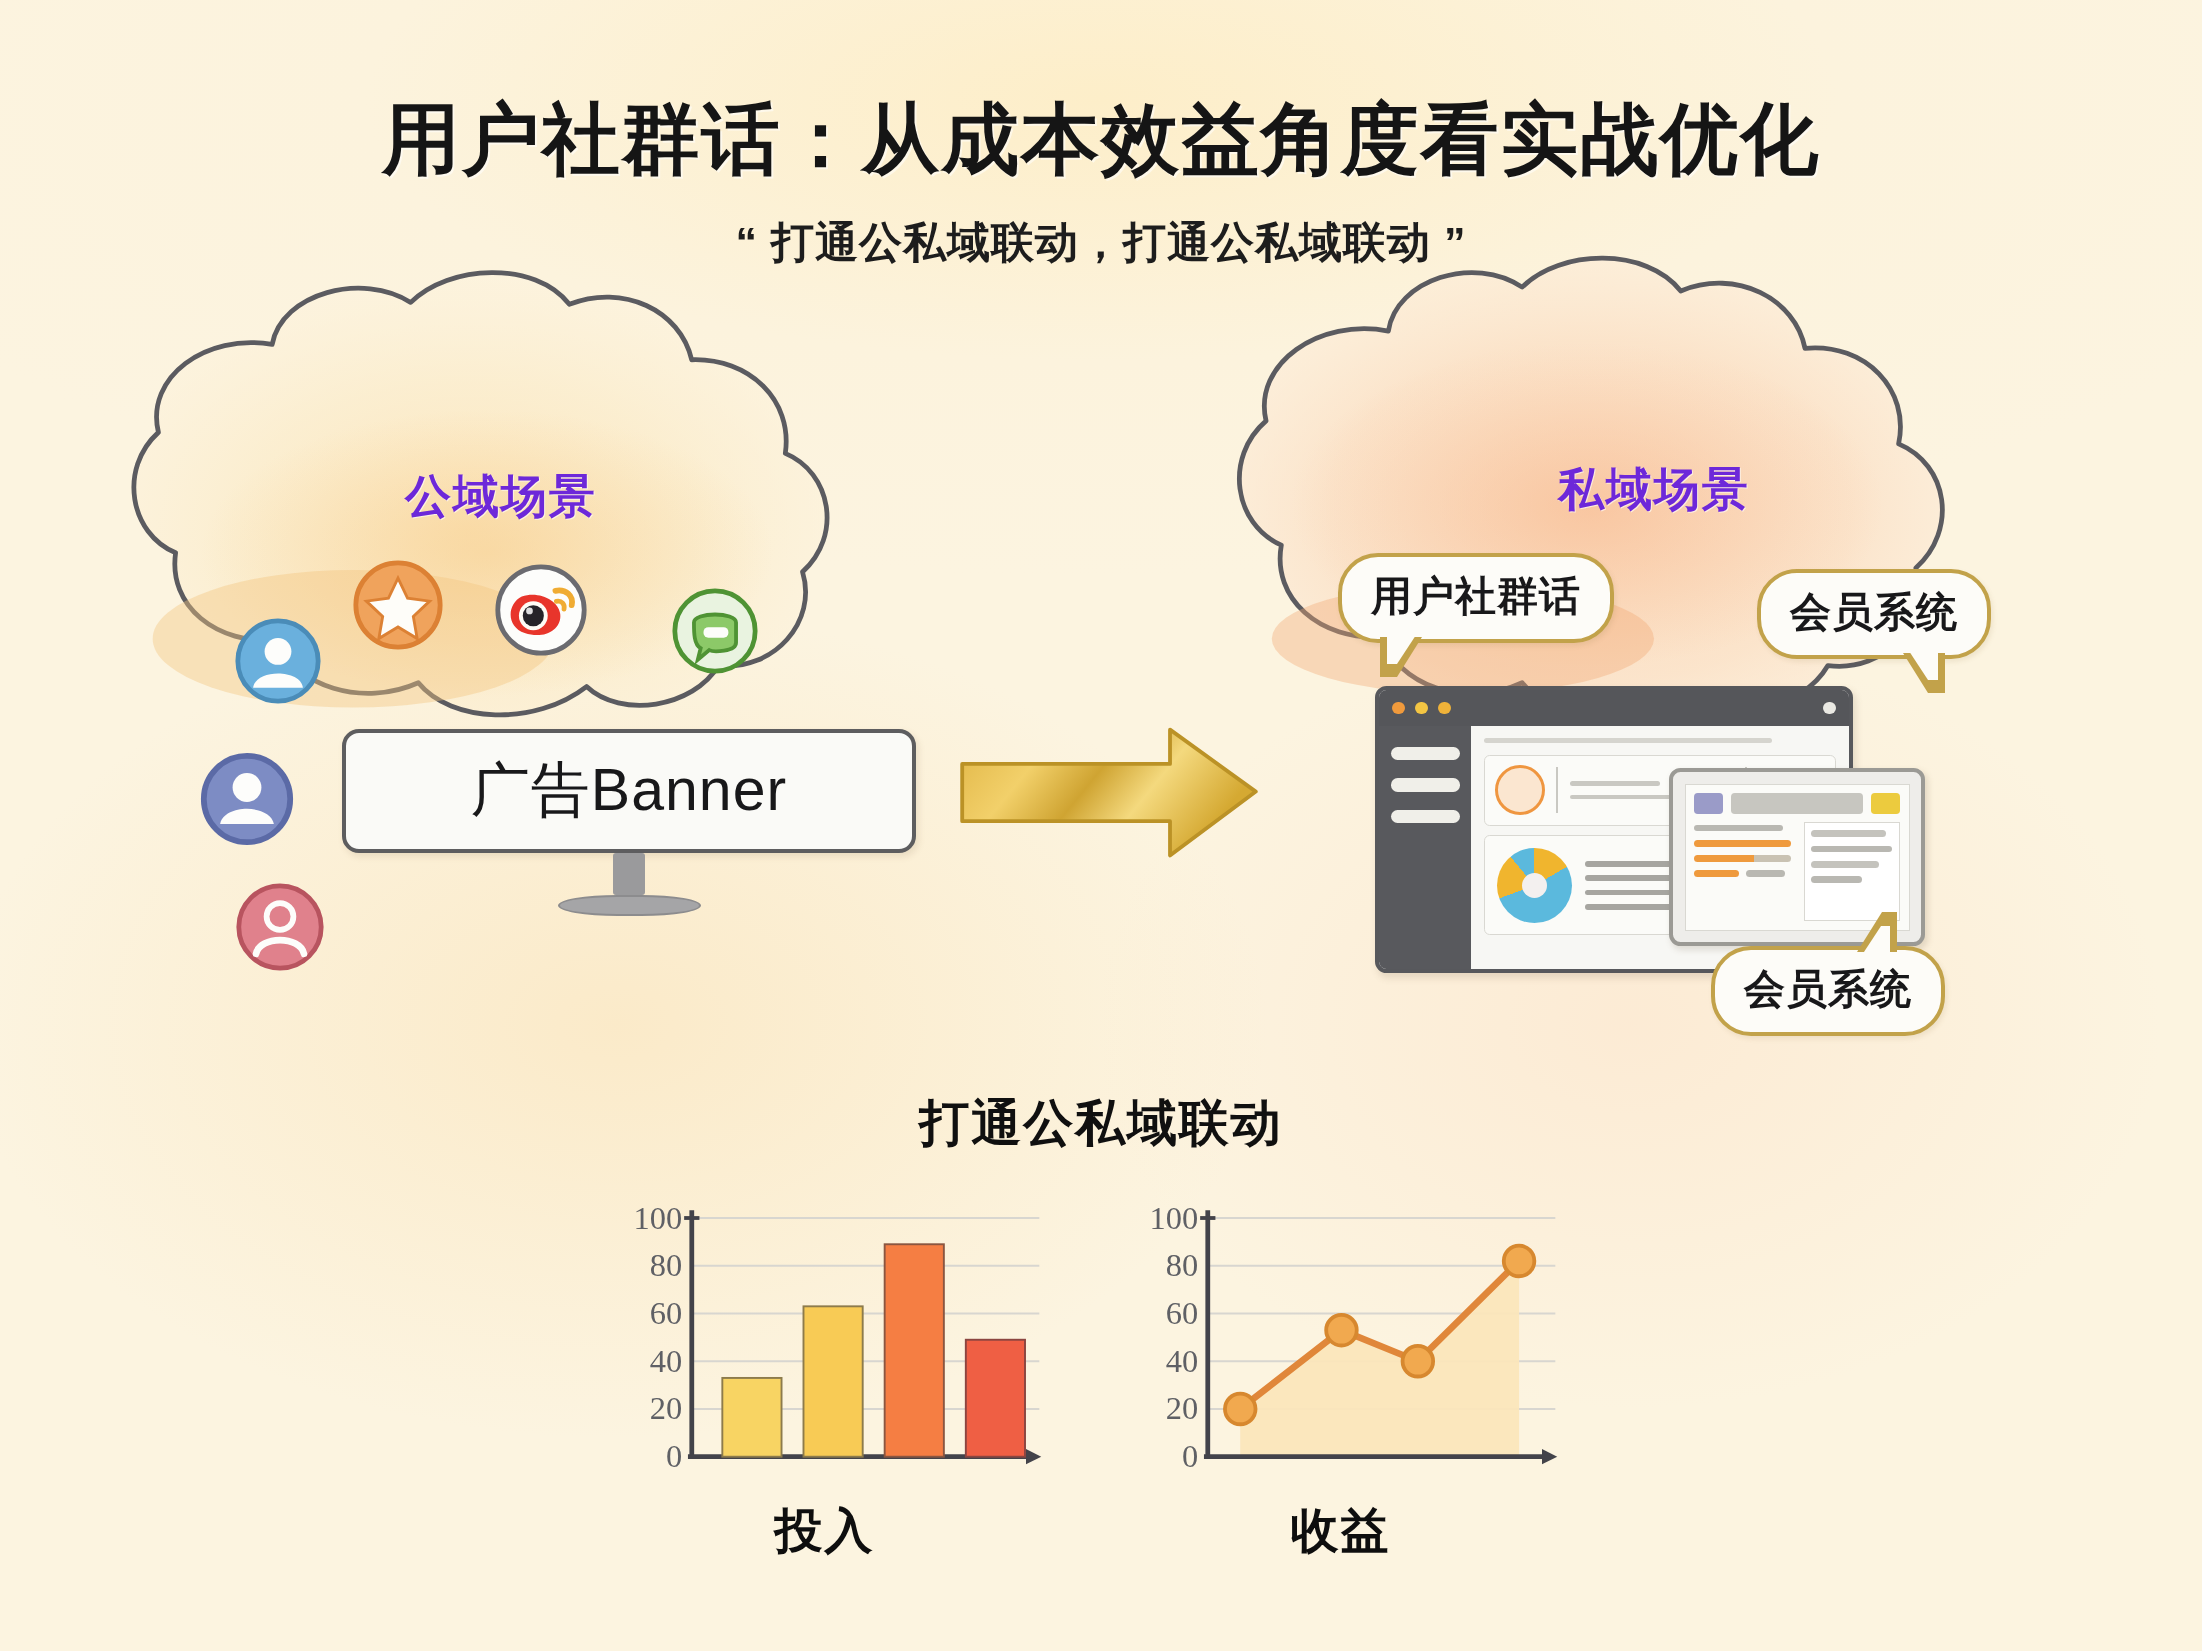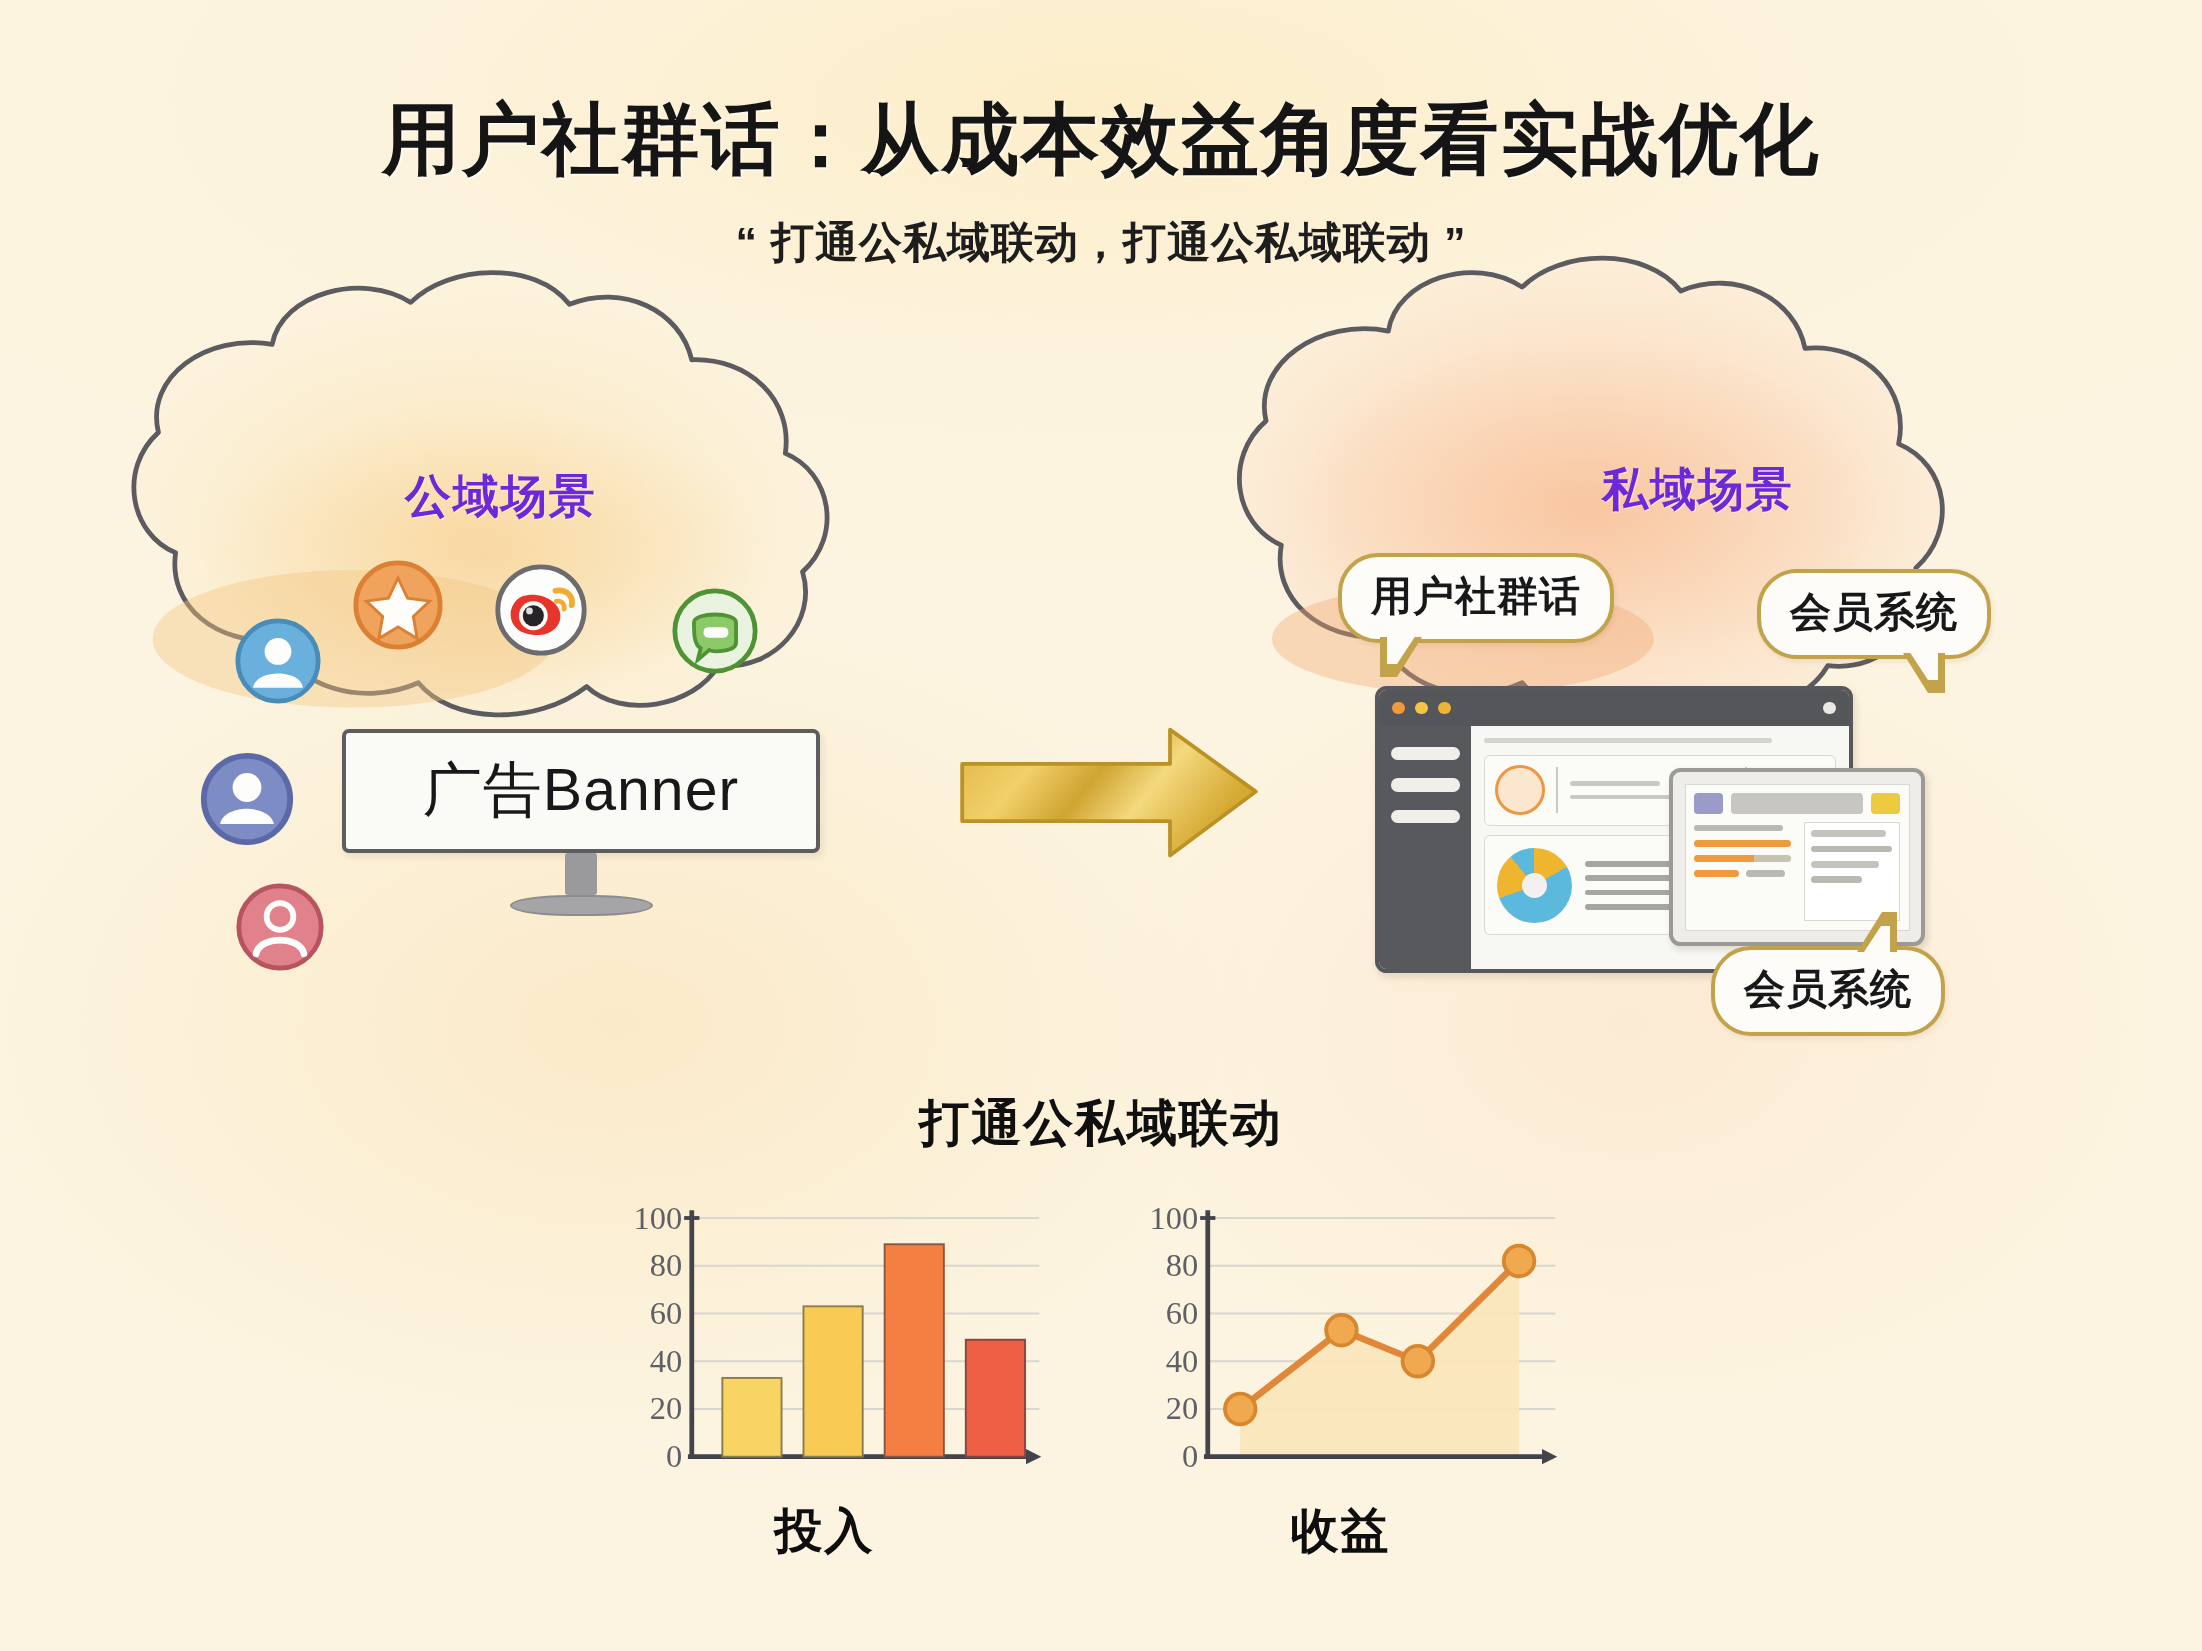--- a/index.html
+++ b/index.html
@@ -32,30 +32,30 @@
   .cloud-svg { position: absolute; overflow: visible; }
   #cloud-left  { left: 38px;   top: 266px; }
   #cloud-right { left: 1176px; top: 247px; }
 
   .cloud-label {
     position: absolute; font-size: 46px; font-weight: 700; color: #6d28d9;
     letter-spacing: 1.9px; white-space: nowrap;
     text-shadow: 1px 1px 0 rgba(255,255,255,0.6);
   }
   #label-public  { left: 405px;  top: 466px; }
-  #label-private { left: 1602px; top: 459px; text-align: right; }
+  #label-private { left: 1558px; top: 459px; text-align: right; }
 
   
   .badge { position: absolute; border-radius: 50%; }
 
   
   #monitor { position: absolute; left: 342px; top: 729px; }
   .mon-screen {
-    width: 478px; height: 124px; background: #fafaf7;
-    border: 4.8px solid #5d5d5f; border-radius: 7px;
+    width: 574px; height: 124px; background: #fafaf7;
+    border: 4.8px solid #5d5d5f; border-radius: 17px;
     display: flex; align-items: center; justify-content: center;
     box-shadow: 2.9px 3.8px 6.7px rgba(120,100,70,0.13);
   }
   .mon-text {
     font-size: 59px; font-weight: 500; color: #18181a;
     letter-spacing: 1px; white-space: nowrap;
   }
   .mon-neck { width: 32.5px; height: 42px; background: #9a9a9c; margin: 0 auto; border-radius: 2.9px; }
   .mon-base {
     width: 143px; height: 21px; margin: 0 auto; background: #a5a5a7;

